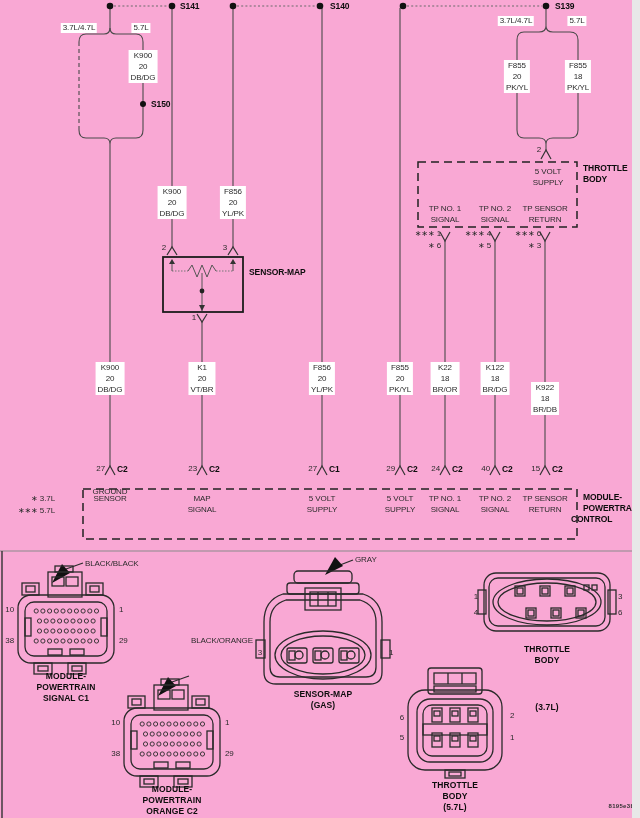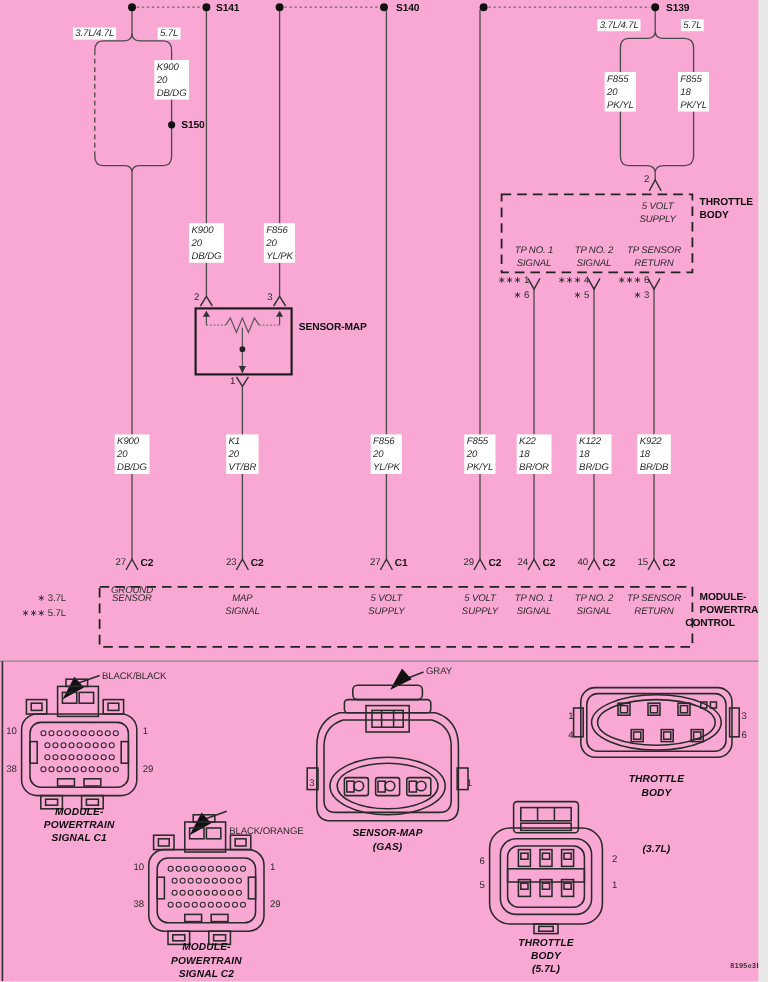--- a/index.html
+++ b/index.html
@@ -1,21 +1,21 @@
 <!DOCTYPE html>
 <html><head>
 <meta charset="utf-8">
 <style>
   html,body{margin:0;padding:0;background:#e8e8e8;}
   #canvas{position:relative;width:632px;height:818px;background:#f9a8d4;overflow:hidden;
           font-family:"Liberation Sans",sans-serif;}
   svg{position:absolute;left:0;top:0;}
   .lb{position:absolute;font-size:8px;line-height:10px;color:#2b2b2b;white-space:nowrap;
       letter-spacing:-0.1px;z-index:2;}
-  .c{transform:translateX(-50%);text-align:left;font-style:italic;}
+  .c{transform:translateX(-50%);text-align:center;}
   .r{transform:translateX(-100%);text-align:right;}
   .b{font-weight:bold;color:#0d0d0d;font-size:8.5px;}
   .w{background:#fff;padding:0 2px;}
   .wire div{line-height:11px;}
   .cap{font-weight:bold;color:#0d0d0d;font-size:8.5px;letter-spacing:0.1px;}
   .tiny{font-size:6px;color:#333;font-weight:bold;letter-spacing:0.3px;}
 </style>
 </head>
 <body>
 
@@ -301,21 +301,21 @@
 <div class="lb c w wire" style="left:445px;top:362px">
   <div>K22</div>
       <div>18</div>
       <div>BR/OR</div>
 </div>
 <div class="lb c w wire" style="left:495px;top:362px">
   <div>K122</div>
       <div>18</div>
       <div>BR/DG</div>
 </div>
-<div class="lb c w wire" style="left:545px;top:362px">
+<div class="lb c w wire" style="left:545px;top:382px">
   <div>K922</div>
       <div>18</div>
       <div>BR/DB</div>
 </div>
 
 <span class="lb r" style="left:166px;top:243px">2</span>
 <span class="lb r" style="left:227px;top:243px">3</span>
 <span class="lb r" style="left:196px;top:313px">1</span>
 <span class="lb b" style="left:249px;top:267px">SENSOR-MAP</span>
 
@@ -376,28 +376,28 @@
 
 <span class="lb" style="left:85px;top:559px">BLACK/BLACK</span>
 <span class="lb r" style="left:14px;top:605px">10</span>
 <span class="lb" style="left:119px;top:605px">1</span>
 <span class="lb r" style="left:14px;top:636px">38</span>
 <span class="lb" style="left:119px;top:636px">29</span>
 <span class="lb c cap" style="left:66px;top:671px">MODULE-</span>
 <span class="lb c cap" style="left:66px;top:682px">POWERTRAIN</span>
 <span class="lb c cap" style="left:66px;top:693px">SIGNAL C1</span>
 
-<span class="lb" style="left:191px;top:688px">BLACK/ORANGE</span>
+<span class="lb" style="left:191px;top:636px">BLACK/ORANGE</span>
 <span class="lb r" style="left:120px;top:718px">10</span>
 <span class="lb" style="left:225px;top:718px">1</span>
 <span class="lb r" style="left:120px;top:749px">38</span>
 <span class="lb" style="left:225px;top:749px">29</span>
 <span class="lb c cap" style="left:172px;top:784px">MODULE-</span>
 <span class="lb c cap" style="left:172px;top:795px">POWERTRAIN</span>
-<span class="lb c cap" style="left:172px;top:806px">SIGNAL C2</span>
+<span class="lb c cap" style="left:172px;top:806px">ORANGE C2</span>
 
 <span class="lb" style="left:355px;top:555px">GRAY</span>
 <span class="lb r" style="left:262px;top:648px">3</span>
 <span class="lb" style="left:389px;top:648px">1</span>
 <span class="lb c cap" style="left:323px;top:689px">SENSOR-MAP</span>
 <span class="lb c cap" style="left:323px;top:700px">(GAS)</span>
 
 <span class="lb r" style="left:478px;top:592px">1</span>
 <span class="lb" style="left:618px;top:592px">3</span>
 <span class="lb r" style="left:478px;top:608px">4</span>

